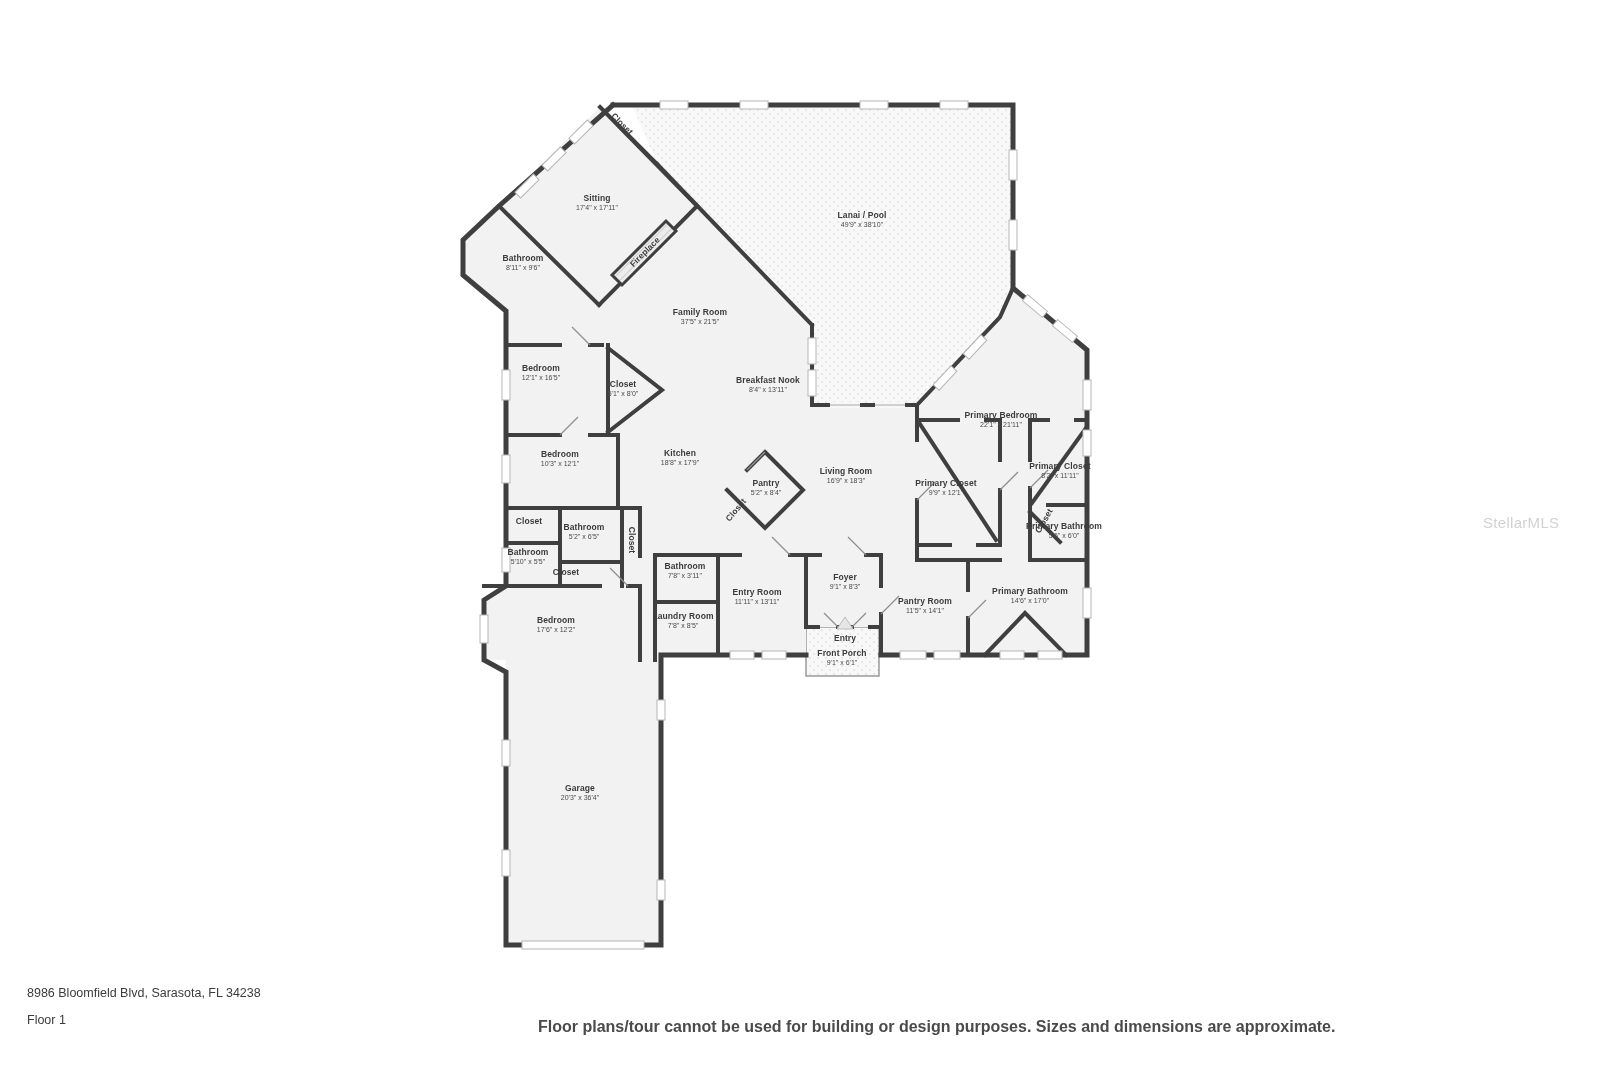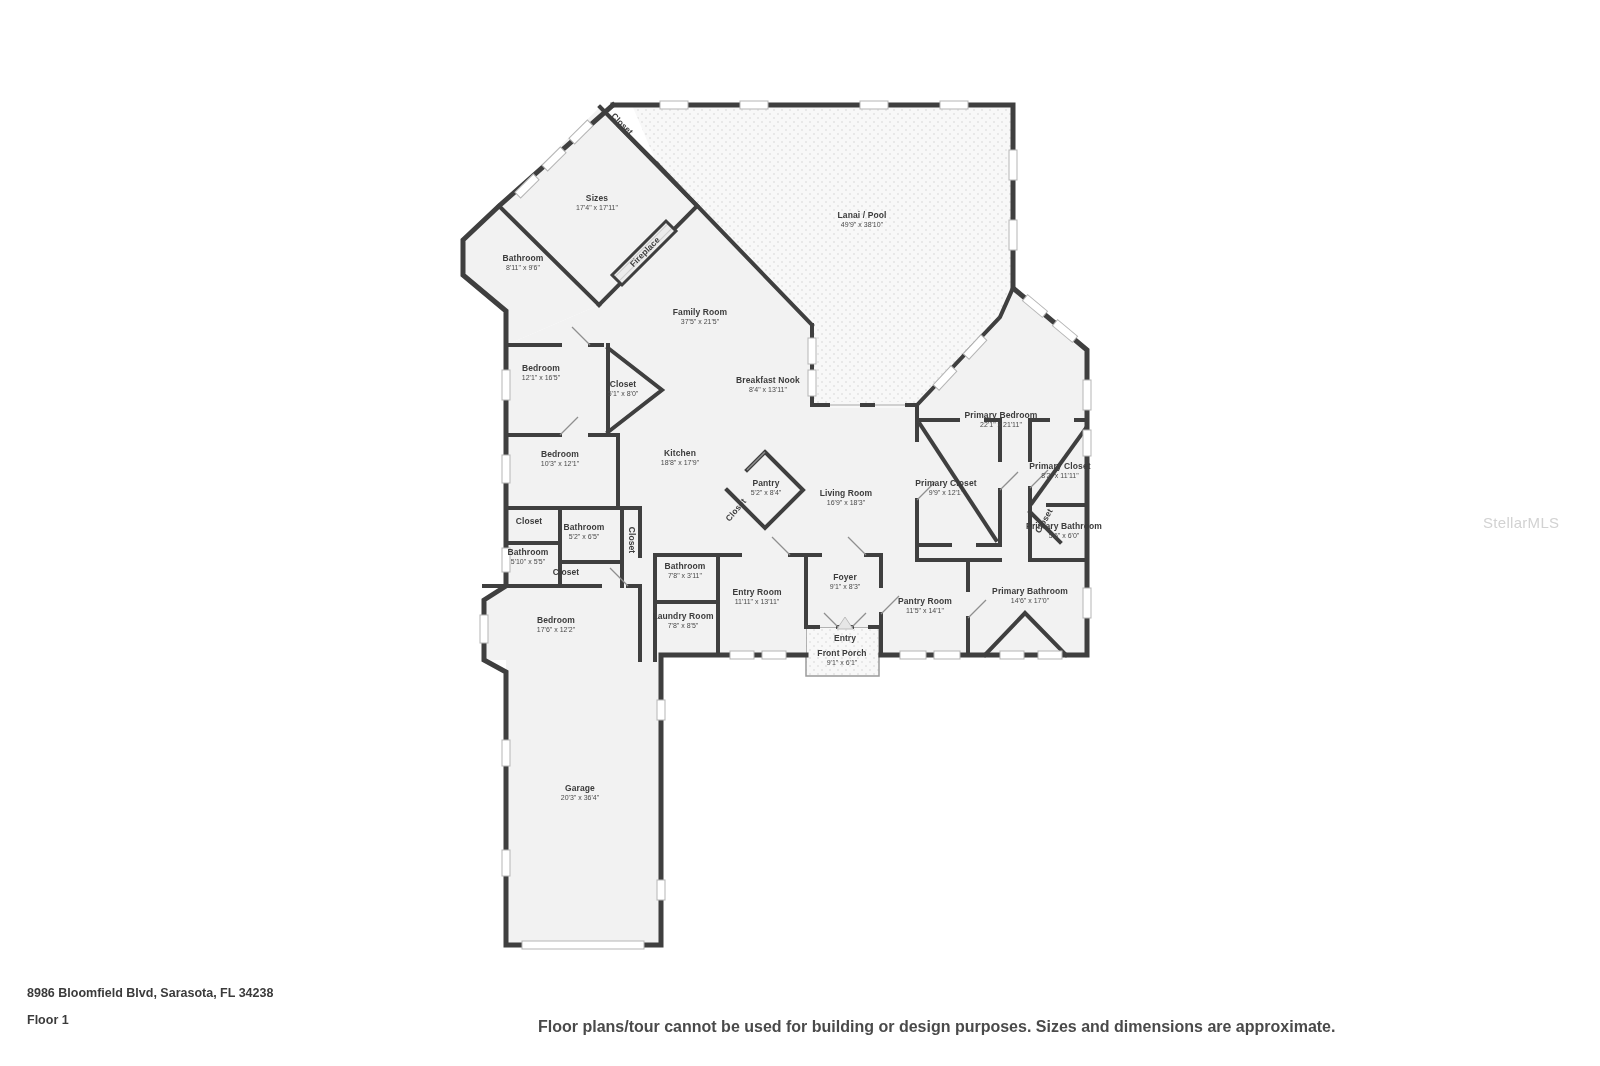--- a/index.html
+++ b/index.html
@@ -8,21 +8,21 @@
   svg{position:absolute;left:0;top:0;}
   .lbl{position:absolute;transform:translate(-50%,-50%);text-align:center;color:#3c3c3c;
        white-space:nowrap;pointer-events:none;line-height:1.25;}
   .lbl .nm{display:block;font-size:8.5px;font-weight:700;letter-spacing:.1px;}
   .lbl .dm{display:block;font-size:7px;font-weight:400;color:#4a4a4a;}
   .r45{transform:translate(-50%,-50%) rotate(45deg);}
   .rm45{transform:translate(-50%,-50%) rotate(-45deg);}
   .rm50{transform:translate(-50%,-50%) rotate(-50deg);}
   .rm60{transform:translate(-50%,-50%) rotate(-60deg);}
   .r90{transform:translate(-50%,-50%) rotate(90deg);}
-  .footer-line{position:absolute;font-weight:700;color:#3b3b3b;font-size:12.5px;}
+  .footer-line{position:absolute;font-weight:400;color:#3b3b3b;font-size:12.5px;}
   .disclaimer{position:absolute;font-weight:700;color:#4a4a4a;font-size:16px;}
   .watermark{position:absolute;color:#d2d2d2;font-size:15px;letter-spacing:.3px;}
 </style>
 </head>
 <body>
 
 <div id="stage">
 
   <svg width="1600" height="1066" viewBox="0 0 1600 1066">
     <defs>
@@ -151,21 +151,21 @@
       <path d="M747,470 L765,452"></path>
     </g>
 
     <polygon points="837,629 853,629 845,617" fill="#e6e6e6" stroke="#bdbdbd" stroke-width="1"></polygon>
   </svg>
 
   <div class="lbl r45" style="left:622px;top:124px">
       <span class="nm">Closet</span>
     </div>
   <div class="lbl" style="left:597px;top:203px">
-      <span class="nm">Sizes</span>
+      <span class="nm">Sitting</span>
       <span class="dm">17'4" x 17'11"</span>
     </div>
   <div class="lbl" style="left:523px;top:263px">
       <span class="nm">Bathroom</span>
       <span class="dm">8'11" x 9'6"</span>
     </div>
   <div class="lbl rm45" style="left:645px;top:252px">
       <span class="nm">Fireplace</span>
     </div>
   <div class="lbl" style="left:862px;top:220px">
@@ -200,21 +200,21 @@
       <span class="nm">Kitchen</span>
       <span class="dm">18'8" x 17'9"</span>
     </div>
   <div class="lbl" style="left:766px;top:488px">
       <span class="nm">Pantry</span>
       <span class="dm">5'2" x 8'4"</span>
     </div>
   <div class="lbl rm50" style="left:736px;top:510px">
       <span class="nm">Closet</span>
     </div>
-  <div class="lbl" style="left:846px;top:498px">
+  <div class="lbl" style="left:846px;top:476px">
       <span class="nm">Living Room</span>
       <span class="dm">16'9" x 18'3"</span>
     </div>
   <div class="lbl" style="left:946px;top:488px">
       <span class="nm">Primary Closet</span>
       <span class="dm">9'9" x 12'1"</span>
     </div>
   <div class="lbl" style="left:1060px;top:471px">
       <span class="nm">Primary Closet</span>
       <span class="dm">8'2" x 11'11"</span>

